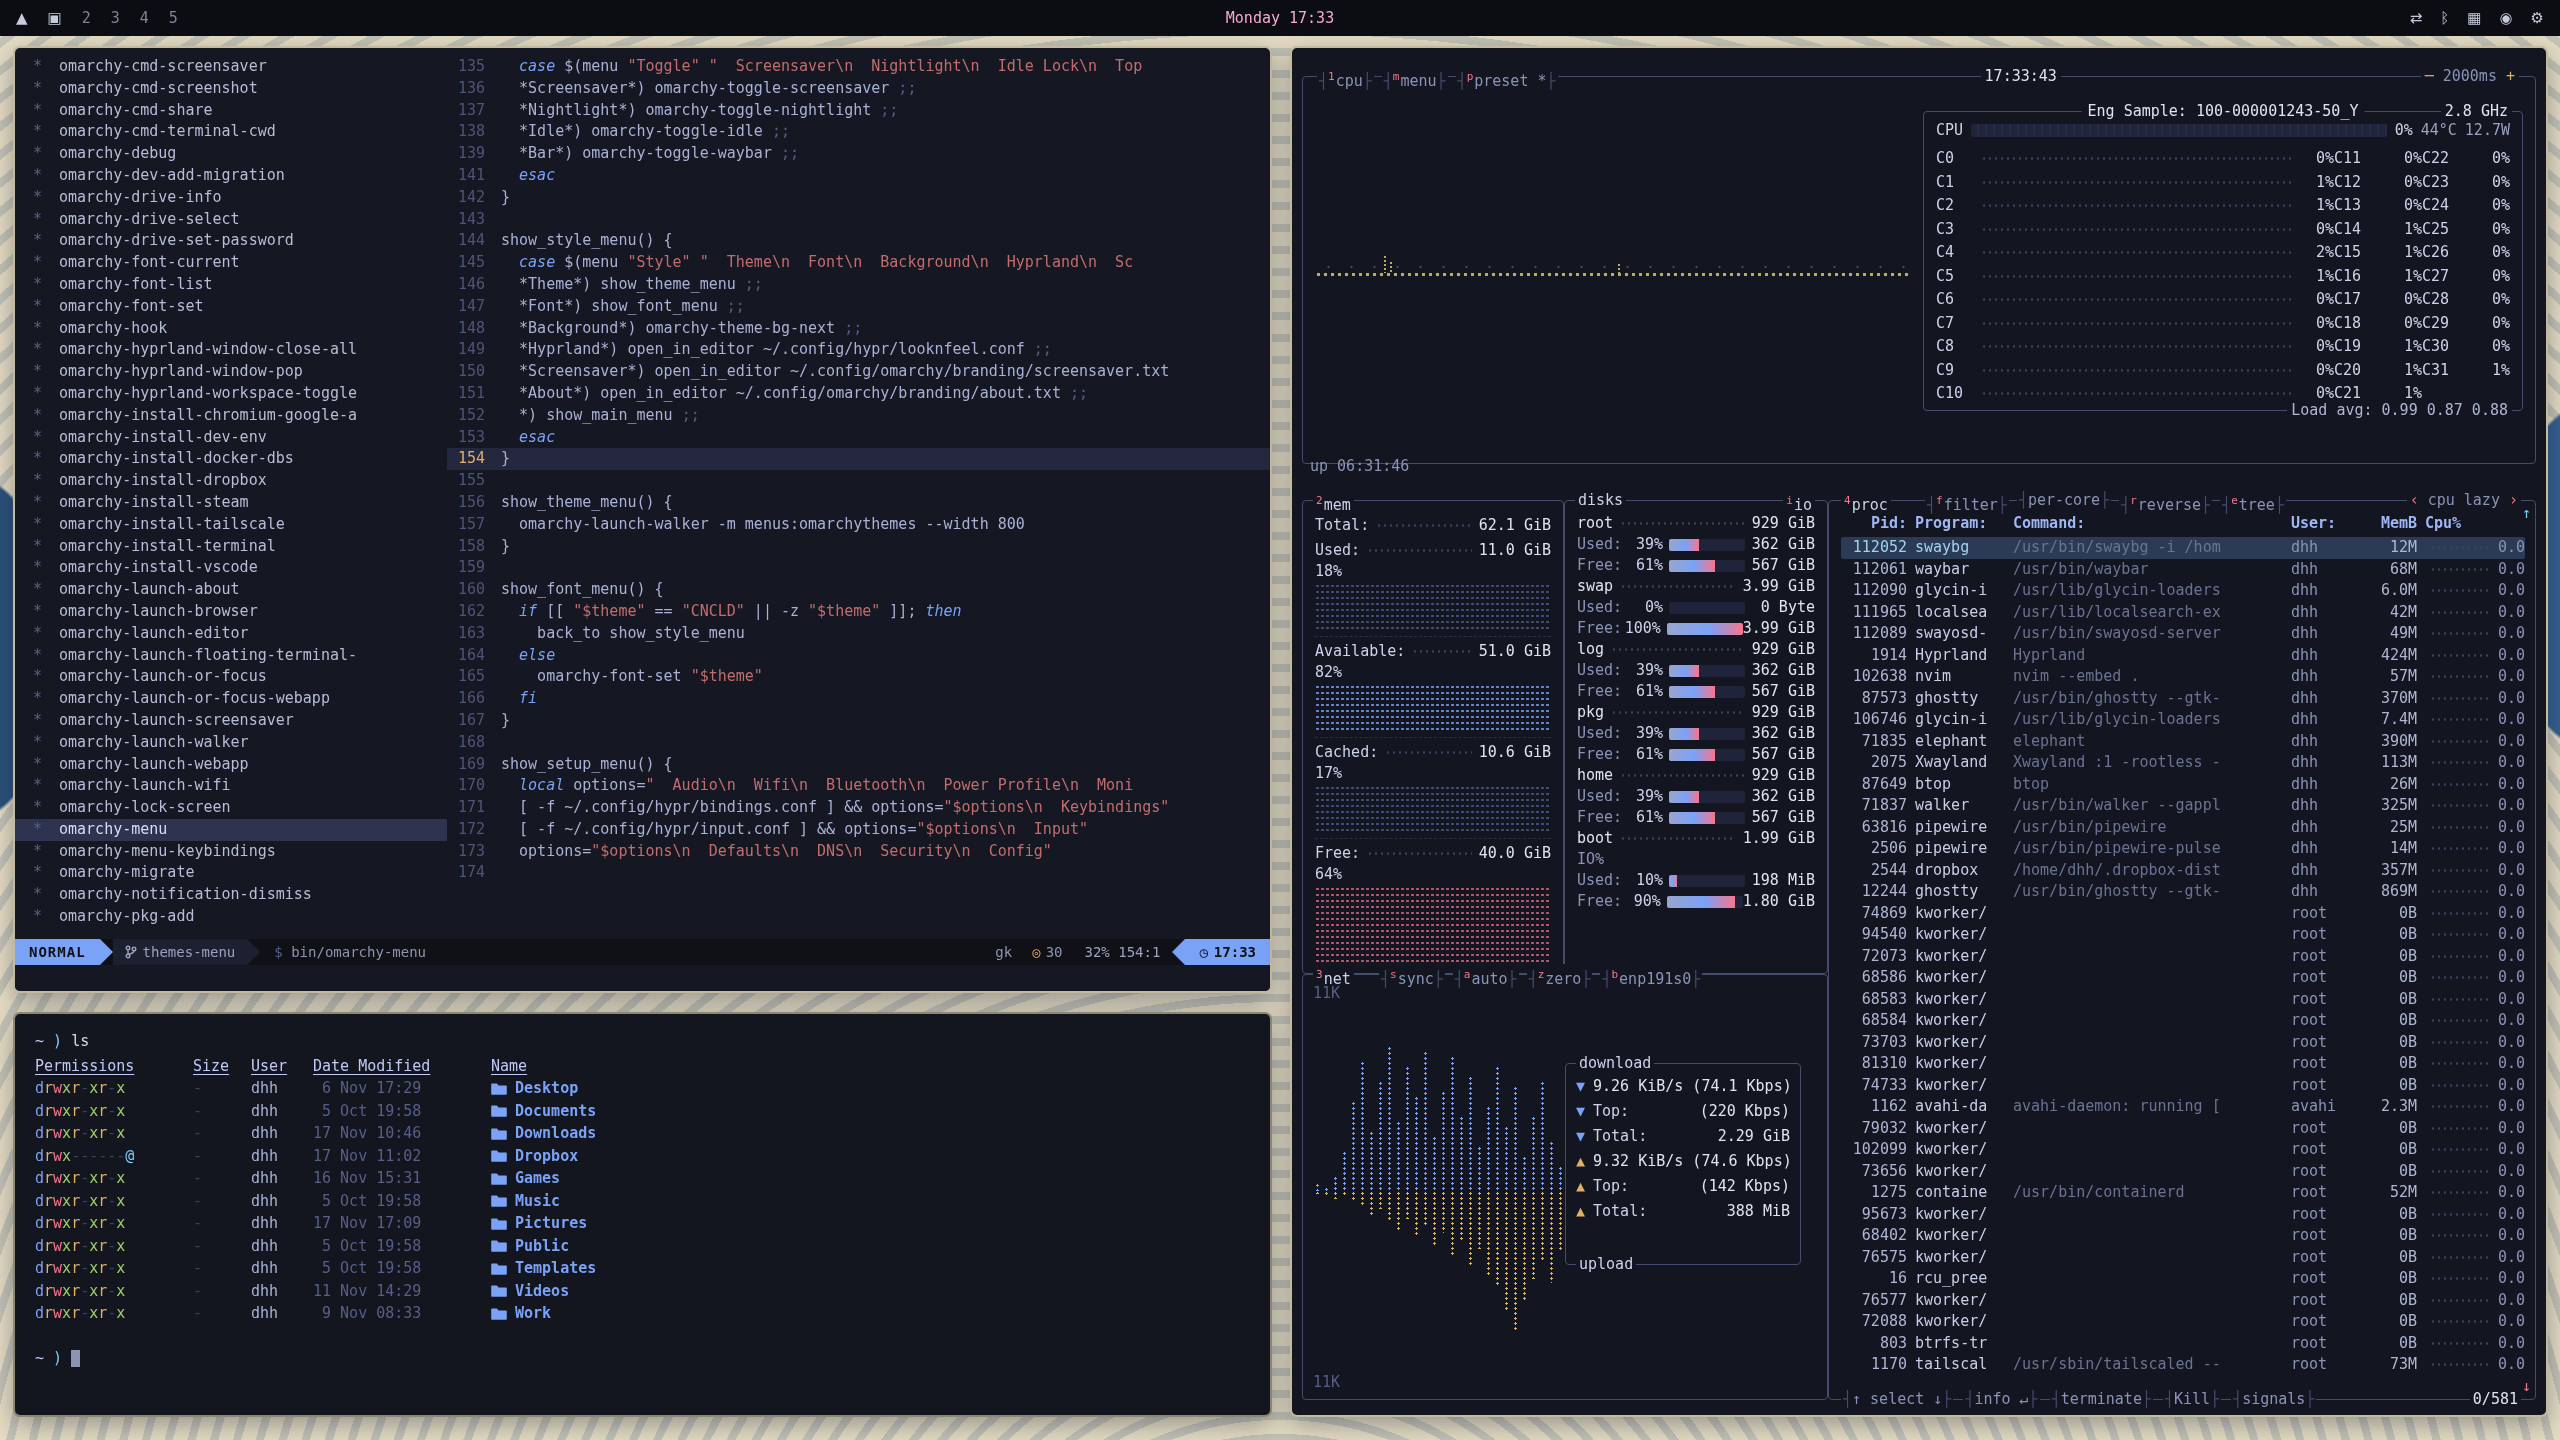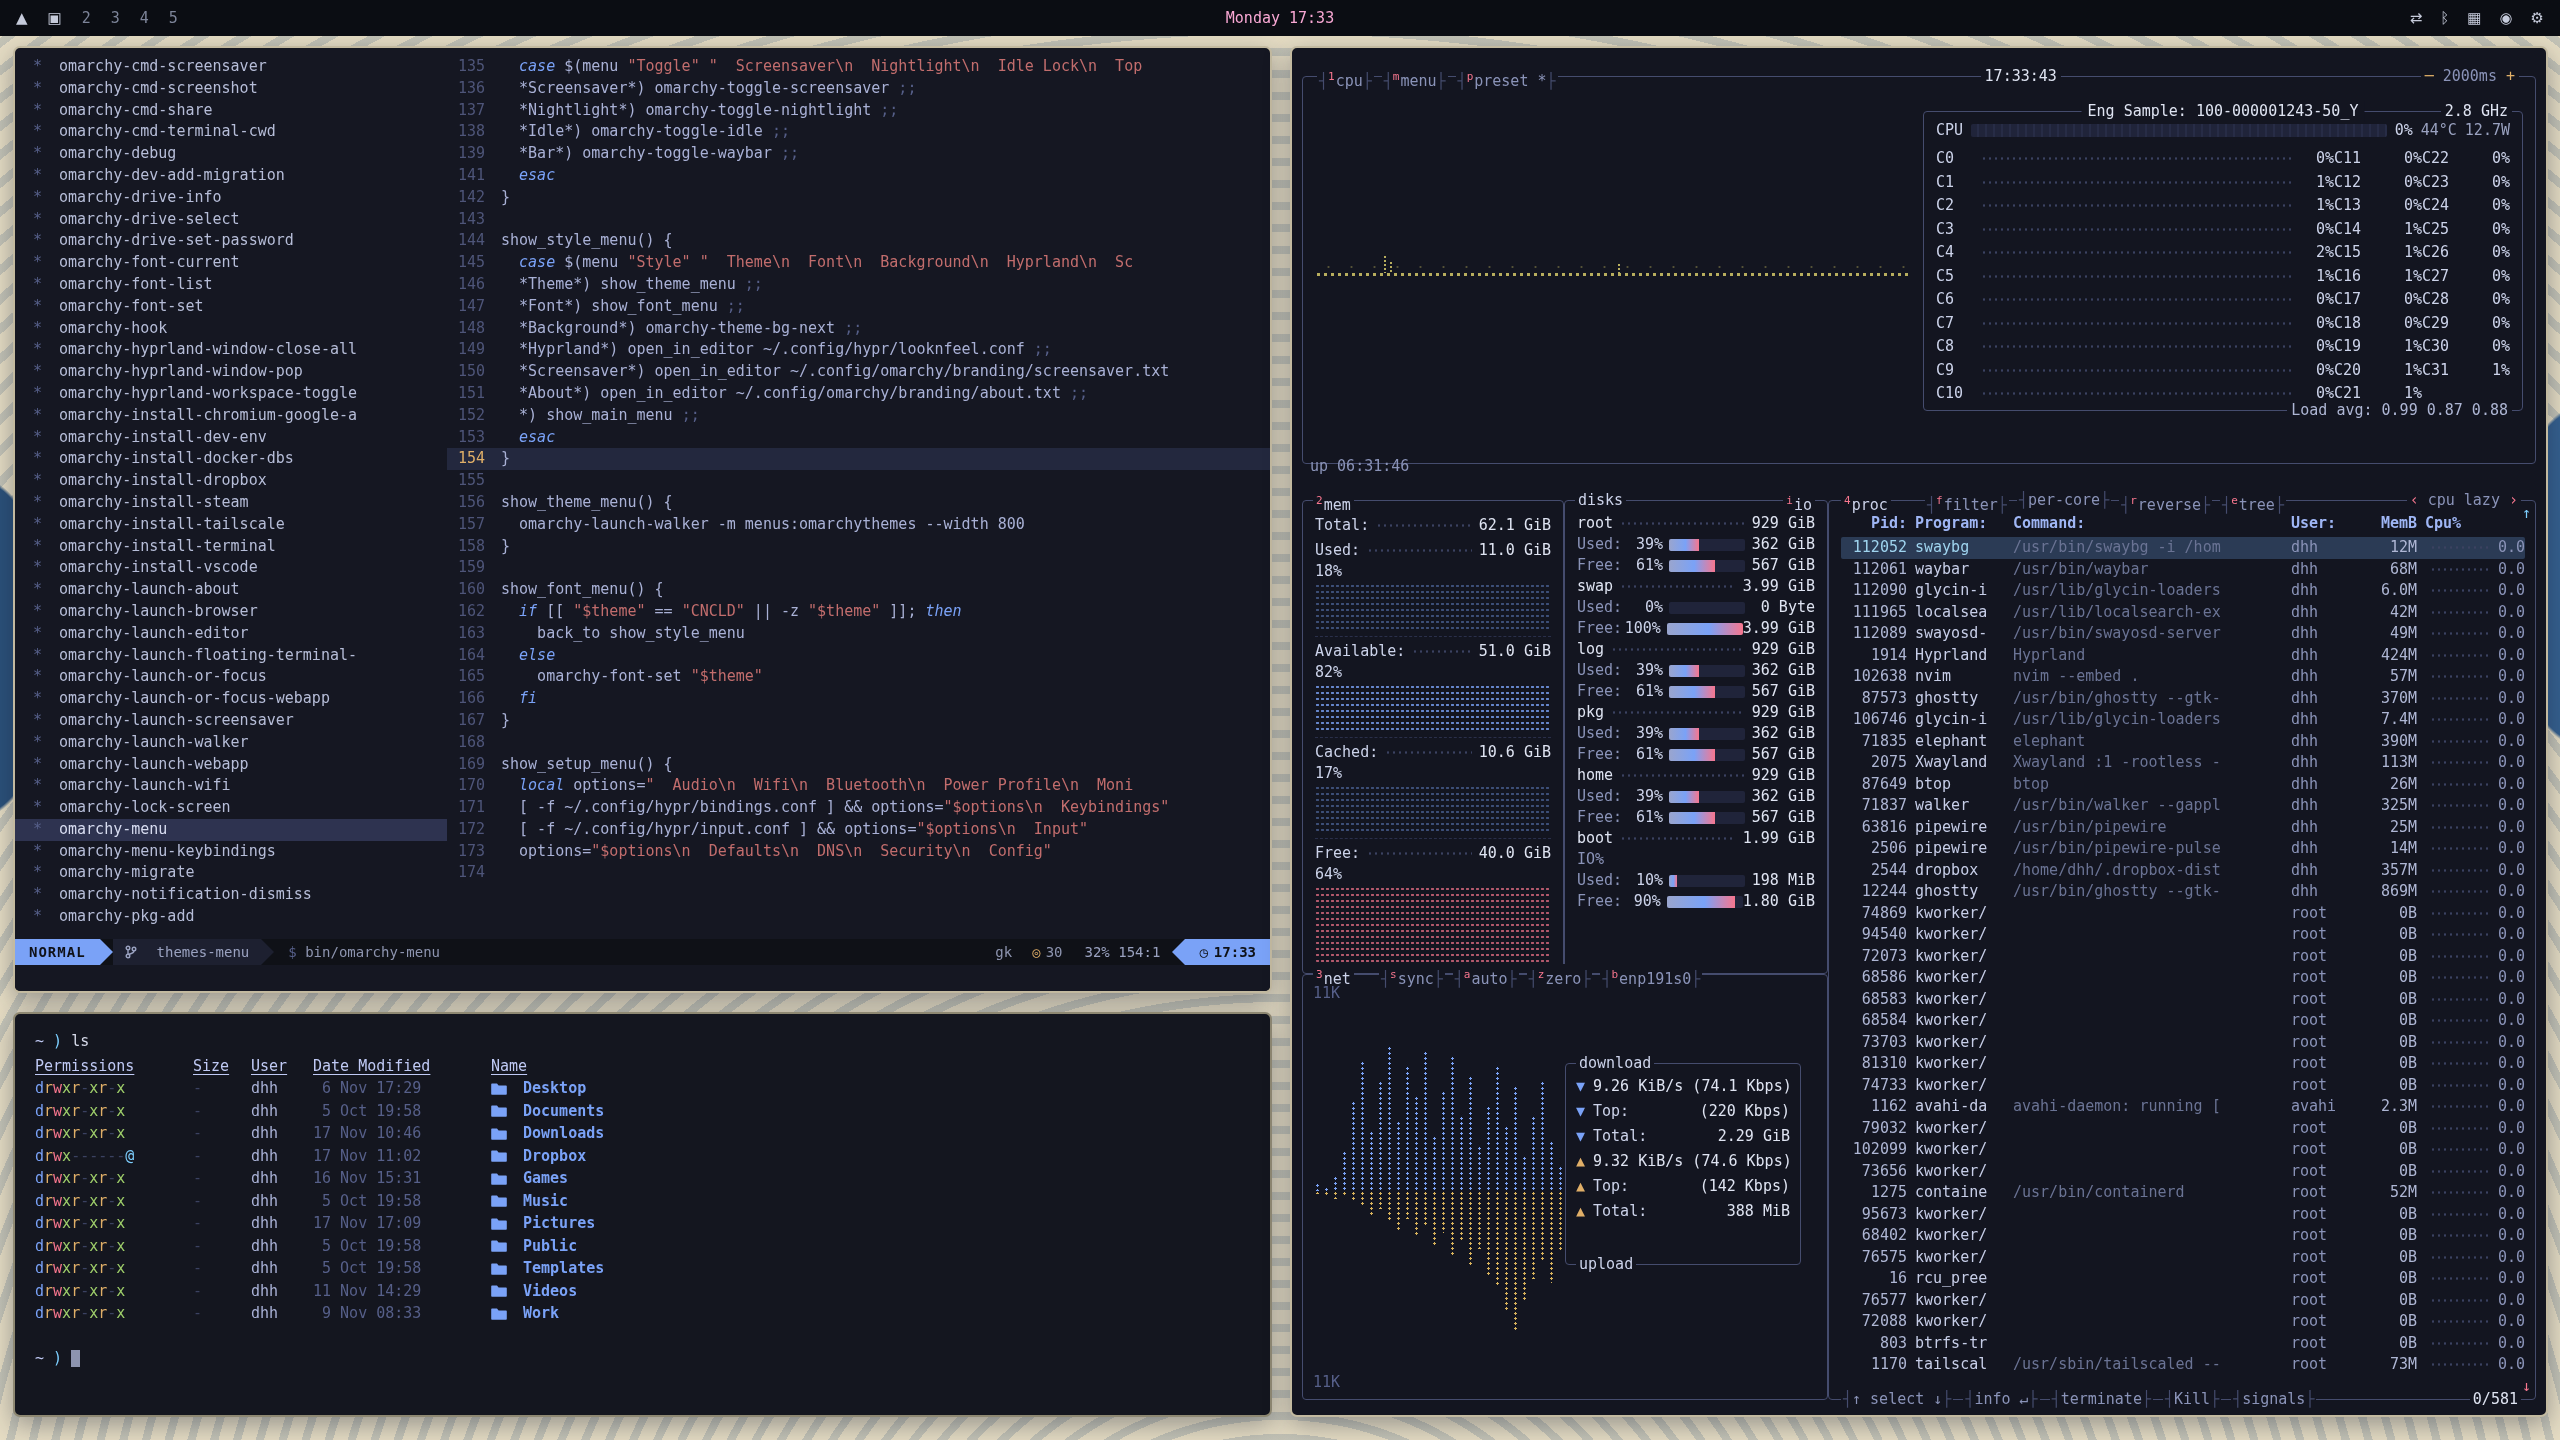--- a/index.html
+++ b/index.html
@@ -46,21 +46,21 @@
   .code-row.current{background:var(--linesel);}
   .code-row.current .lnum{color:var(--orange);}
   .code-text{display:inline-block;}
   .code-row.current .code-text::first-letter{background:#c0caf5;color:#16161e;}
   .kw{color:var(--blue);font-style:italic;}
   .str{color:var(--sred);}
   .punct{color:var(--dim);}
   .statusline{position:absolute;left:0;right:0;bottom:26px;height:26px;background:#0f1117;display:flex;align-items:center;font-size:14px;color:#8d94af;}
   .seg-mode{background:var(--blue);color:#0f1117;font-weight:bold;padding:0 14px;height:100%;display:flex;align-items:center;letter-spacing:1px;}
   .pl-r{width:0;height:0;border-top:13px solid transparent;border-bottom:13px solid transparent;border-left:13px solid var(--blue);}
-  .seg-branch{display:flex;align-items:center;gap:20px;padding:0 12px;height:100%;background:#1d2030;color:#9aa2c0;}
+  .seg-branch{display:flex;align-items:center;gap:6px;padding:0 12px;height:100%;background:#1d2030;color:#9aa2c0;}
   .pl-r2{width:0;height:0;border-top:13px solid transparent;border-bottom:13px solid transparent;border-left:13px solid #1d2030;}
   .seg-file{padding:0 14px;color:#8d94af;}
   .dollar{color:var(--dim);}
   .flex-sp{flex:1;}
   .seg-keys{padding:0 10px;color:#8d94af;}
   .seg-diag{display:flex;gap:5px;padding:0 10px;}
   .diag-ic{color:var(--orange);}
   .seg-pos{padding:0 12px;color:#9aa2c0;}
   .pl-l-blue{width:0;height:0;border-top:13px solid transparent;border-bottom:13px solid transparent;border-right:13px solid var(--blue);}
   .seg-time{background:var(--blue);color:#0f1117;height:100%;display:flex;align-items:center;gap:6px;padding:0 14px;font-weight:bold;}
@@ -70,21 +70,21 @@
   .term-line{white-space:pre;}
   .p-dir{color:#c0caf5;}
   .p-sym{color:var(--cyan);}
   .p-cmd{color:#d5d9e8;}
   .ls-table{margin-top:2px;}
   .ls-row{display:grid;grid-template-columns:158px 58px 62px 178px 1fr;white-space:pre;}
   .ls-head span{color:#c0caf5;text-decoration:underline;text-underline-offset:3px;}
   .c-d{color:var(--blue);} .c-r{color:var(--orange);} .c-w{color:var(--red);} .c-x{color:var(--green);}
   .c-dash{color:#3b4261;} .c-at{color:var(--cyan);}
   .ls-size{color:#3b4261;} .ls-user{color:#a9b1d6;} .ls-date{color:var(--dim);}
-  .ls-name{color:var(--blue);font-weight:bold;display:flex;align-items:center;gap:16px;}
+  .ls-name{color:var(--blue);font-weight:bold;display:flex;align-items:center;gap:8px;}
   .cursor{display:inline-block;width:9px;height:17px;background:#8d94af;vertical-align:middle;}
   
   .btop{position:relative;height:100%;font-size:15px;line-height:21px;color:var(--fg);}
   .box{position:absolute;border:1px solid var(--border);border-radius:4px;}
   .box-title{position:absolute;top:-11px;background:var(--bg2);padding:0 3px;color:#ccd3ea;white-space:pre;}
   .sup{color:var(--red);font-size:11px;vertical-align:super;margin-right:1px;}
   .btab{background:var(--bg2);padding:0 2px;color:#8a93b8;white-space:pre;}
   .btab::before{content:"┤";color:var(--border);} .btab::after{content:"├";color:var(--border);}
   .btabs-row{position:absolute;top:-11px;display:flex;gap:8px;}
   .leader{flex:1;align-self:center;height:5px;margin:0 7px;background-image:radial-gradient(circle,#3b4261 1px,transparent 1.3px);background-size:6px 5px;background-position:0 50%;background-repeat:repeat-x;}

